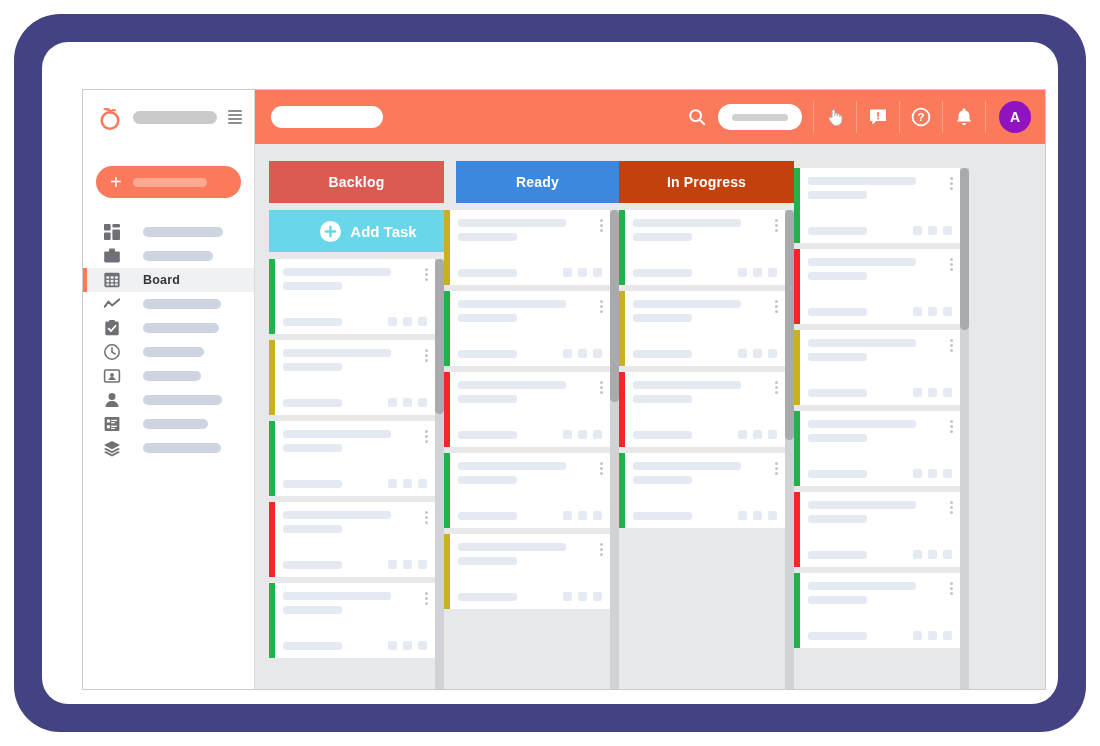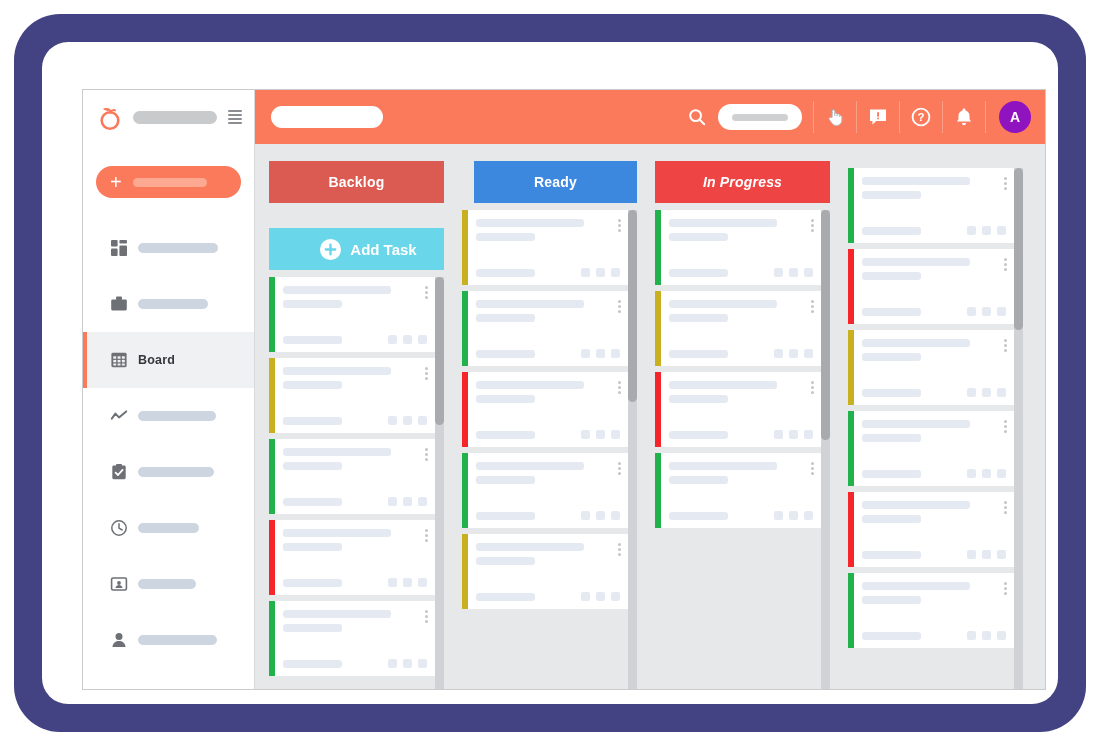--- a/index.html
+++ b/index.html
@@ -70,23 +70,23 @@
   }
   .plus-glyph {
     color: #ffffff; font-size: 20px; line-height: 18px;
     font-weight: 400;
   }
   .new-btn-bar { height: 9px; width: 74px; border-radius: 5px; background: #fda992; }
 
   .nav { margin-top: 22px; }
   .nav-item {
     display: flex; align-items: center;
-    height: 56px;
-    padding-left: 27px;
-    gap: 10px;
+    height: 24px;
+    padding-left: 20px;
+    gap: 22px;
     position: relative;
     cursor: pointer;
   }
   .nav-item.active { background: #f0f1f3; }
   .nav-item.active::before {
     content: "";
     position: absolute; left: 0; top: 0;
     width: 4px; height: 100%;
     background: #fb7a5c;
   }
@@ -125,32 +125,32 @@
     display: flex; align-items: center; justify-content: center;
     cursor: pointer;
     margin-left: 2px;
   }
 
   
   #board {
     flex: 1 1 auto;
     background: #e7e8ea;
     padding: 17px 14px 0 14px;
-    display: flex; gap: 18px;
+    display: flex; 
     min-height: 0;
   }
   .column { width: 175px; flex: 0 0 175px; display: flex; flex-direction: column; min-height: 0; }
   .col-head {
     height: 42px; flex: 0 0 42px;
     display: flex; align-items: center; justify-content: center;
     color: #ffffff; font-size: 14px; font-weight: bold;
     letter-spacing: .2px;
   }
   .add-task {
-    height: 42px; flex: 0 0 42px; margin-top: 25px;
+    height: 42px; flex: 0 0 42px; margin-top: 7px;
     background: #6ad6ea;
     display: flex; align-items: center; justify-content: center;
     gap: 9px; cursor: pointer; padding-left: 24px;
   }
   .add-task .circle-plus { width: 21px; height: 21px; }
   .add-task span { color: #ffffff; font-size: 15px; font-weight: bold; }
 
   .col-scroll {
     margin-top: 7px;
     position: relative;
@@ -637,21 +637,21 @@
                       </div>
                     </div>
                   </div>
                 </div>
                 <div class="scrollbar">
                   <div class="scrollthumb" style="top: 0%; height: 40%;"></div>
                 </div>
               </div>
             </div>
             <div class="column">
-              <div class="col-head" style="background: #ef4444; font-style: italic;">In Progress</div>
+              <div class="col-head" style="background: #c2410c;">In Progress</div>
               <div class="col-scroll">
                 <div class="cards">
                   <div class="card">
                     <span class="card-accent" style="background: rgb(34, 178, 76);"></span>
                     <div class="card-body">
                       <span class="sk sk-title"></span>
                       <span class="sk sk-sub"></span>
                       <span class="kebab">
                         <i></i>
                         <i></i>

